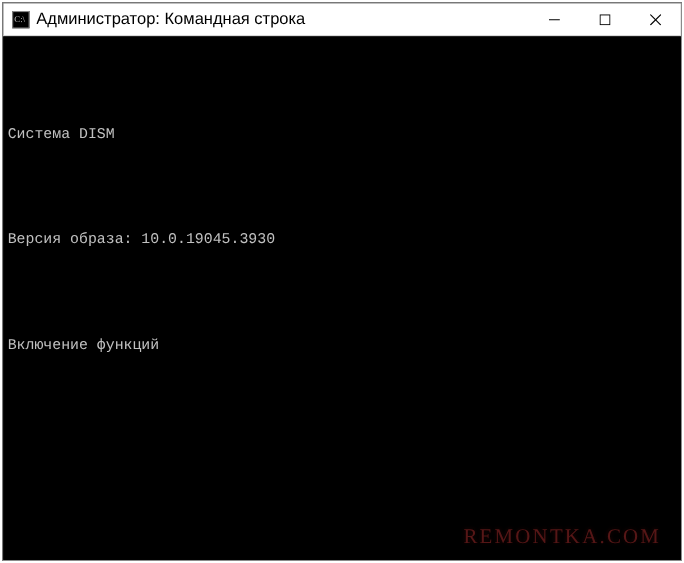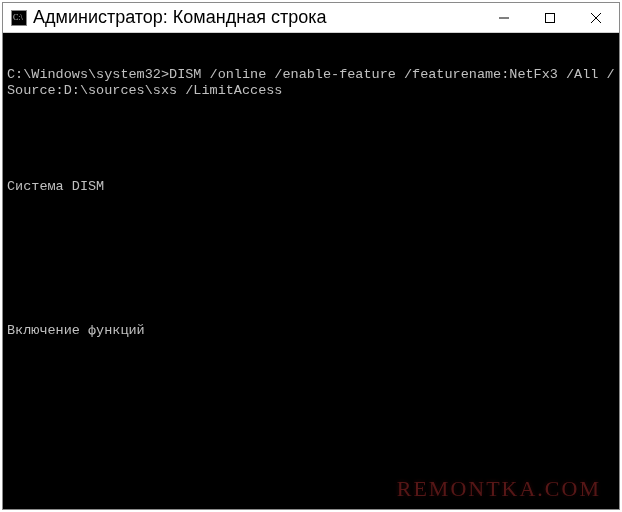--- a/index.html
+++ b/index.html
@@ -39,21 +39,21 @@
       margin-right: 6px;
       display: inline-flex;
       align-items: center;
       justify-content: center;
     }
     .titlebar-icon svg {
       width: 16px;
       height: 16px;
     }
     .titlebar-text {
-      font-size: 18px;
+      font-size: 15px;
       color: #000;
       flex: 1;
       white-space: nowrap;
       overflow: hidden;
     }
     .window-controls {
       display: flex;
       height: 100%;
     }
     .win-btn {
@@ -84,21 +84,21 @@
       overflow: hidden;
     }
     .terminal-line {
       min-height: 16px;
     }
     .watermark {
       position: absolute;
       bottom: 12px;
       right: 18px;
       font-family: 'Times New Roman', serif;
-      font-size: 22px;
+      font-size: 19px;
       letter-spacing: 2px;
       color: rgba(150, 40, 40, 0.55);
       text-shadow: 1px 1px 2px rgba(0,0,0,0.8), 0 0 4px rgba(120,30,30,0.4);
       pointer-events: none;
       font-weight: 400;
     }
   </style>
 </head>
 <body>
 
@@ -125,24 +125,24 @@
       </button>
       <button class="win-btn close">
         <svg viewBox="0 0 10 10">
           <line x1="0" y1="0" x2="10" y2="10" stroke="#000" stroke-width="1"></line>
           <line x1="10" y1="0" x2="0" y2="10" stroke="#000" stroke-width="1"></line>
         </svg>
       </button>
     </div>
   </div>
   <div class="terminal">
-    <div class="terminal-line"><span>C:\Windows\system32&gt;</span><span>DISM /online /enable-feature /featurename:NetFx3 /All /Source:D:\sources\sxs /LimitAccess</span></div>
     <div class="terminal-line"></div>
     <div class="terminal-line">Cистема DISM</div>
     <div class="terminal-line"></div>
+    <div class="terminal-line">Версия образа: 10.0.19045.3930</div>
     <div class="terminal-line"></div>
     <div class="terminal-line">Включение функций</div>
     
     
     
     <div class="watermark">REMONTKA.COM</div>
   </div>
 </div>
 
 </body></html>

